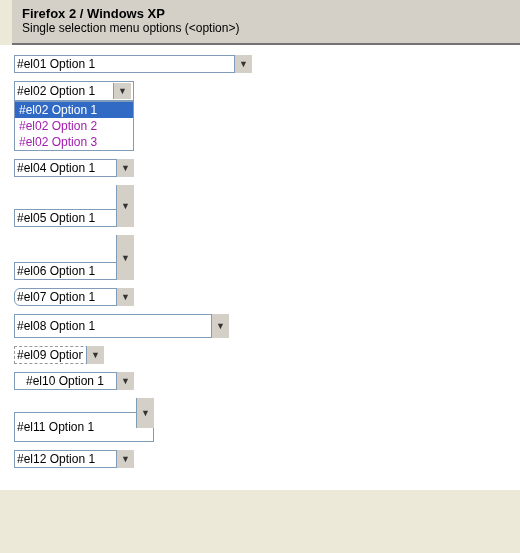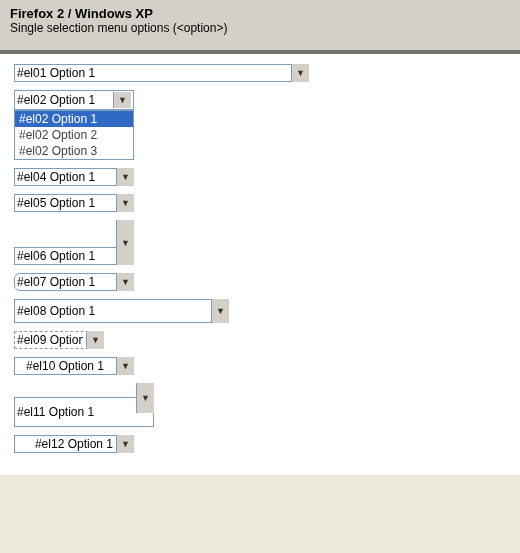--- a/index.html
+++ b/index.html
@@ -6,22 +6,23 @@
     body {
       font-family: Arial, sans-serif;
       font-size: 13px;
       background: #ece9d8;
       width: 520px;
       min-height: 553px;
       color: #000;
     }
     .header {
       background: #d4d0c8;
-      padding: 6px 10px 15px 10px;
-      border-bottom: 4px solid #737373;
+      padding: 6px 10px 8px 10px;
+      border-bottom: 2px solid #737373;
+      margin-left: 12px;
     }
     .header-title {
       font-size: 13px;
       font-weight: bold;
     }
     .header-subtitle {
       font-size: 12px;
     }
     .content {
       background: #fff;
@@ -107,40 +108,40 @@
       left: 0;
       width: 120px;
       background: #fff;
       border: 1px solid #7f9db9;
       z-index: 10;
       font-size: 12px;
     }
     .dropdown-list-item {
       padding: 1px 4px;
       cursor: default;
-      color: #404040;
+      color: #a21caf;
     }
     .dropdown-list-item.selected {
       background: #316ac5;
       color: #fff;
     }
   </style>
 </head>
 <body>
 
 <div class="header">
   <div class="header-title">Firefox 2 / Windows XP</div>
   <div class="header-subtitle">Single selection menu options (&lt;option&gt;)</div>
 </div>
 
 <div class="content">
 
   <div class="select-row">
     <div class="select-wrapper">
-      <select style="width:295px;">
+      <select style="width:238px;">
         <option>#el01 Option 1</option>
         <option>#el01 Option 2</option>
         <option>#el01 Option 3</option>
       </select>
       <div class="select-arrow"></div>
     </div>
   </div>
 
   <div class="select-row" style="margin-bottom: 0;">
     <div class="dropdown-open-wrapper">
@@ -163,21 +164,21 @@
       <select style="width:120px;">
         <option>#el04 Option 1</option>
         <option>#el04 Option 2</option>
       </select>
       <div class="select-arrow"></div>
     </div>
   </div>
 
   <div class="select-row">
     <div class="select-wrapper">
-      <select style="width:120px;">
+      <select style="width:120px;margin-top:24px;">
         <option>#el05 Option 1</option>
         <option>#el05 Option 2</option>
       </select>
       <div class="select-arrow"></div>
     </div>
   </div>
 
   <div class="select-row">
     <div class="select-wrapper">
       <select style="width:120px;margin-top:27px;">
@@ -232,21 +233,21 @@
       <select style="width:140px; height:30px;margin-top:14px;">
         <option>#el11 Option 1</option>
         <option>#el11 Option 2</option>
       </select>
       <div class="select-arrow" style="height:30px;"></div>
     </div>
   </div>
 
   <div class="select-row">
     <div class="select-wrapper">
-      <select style="width:120px;text-align:right;">
+      <select style="width:120px;">
         <option>#el12 Option 1</option>
         <option>#el12 Option 2</option>
       </select>
       <div class="select-arrow"></div>
     </div>
   </div>
 
 </div>
 
 </body></html>

